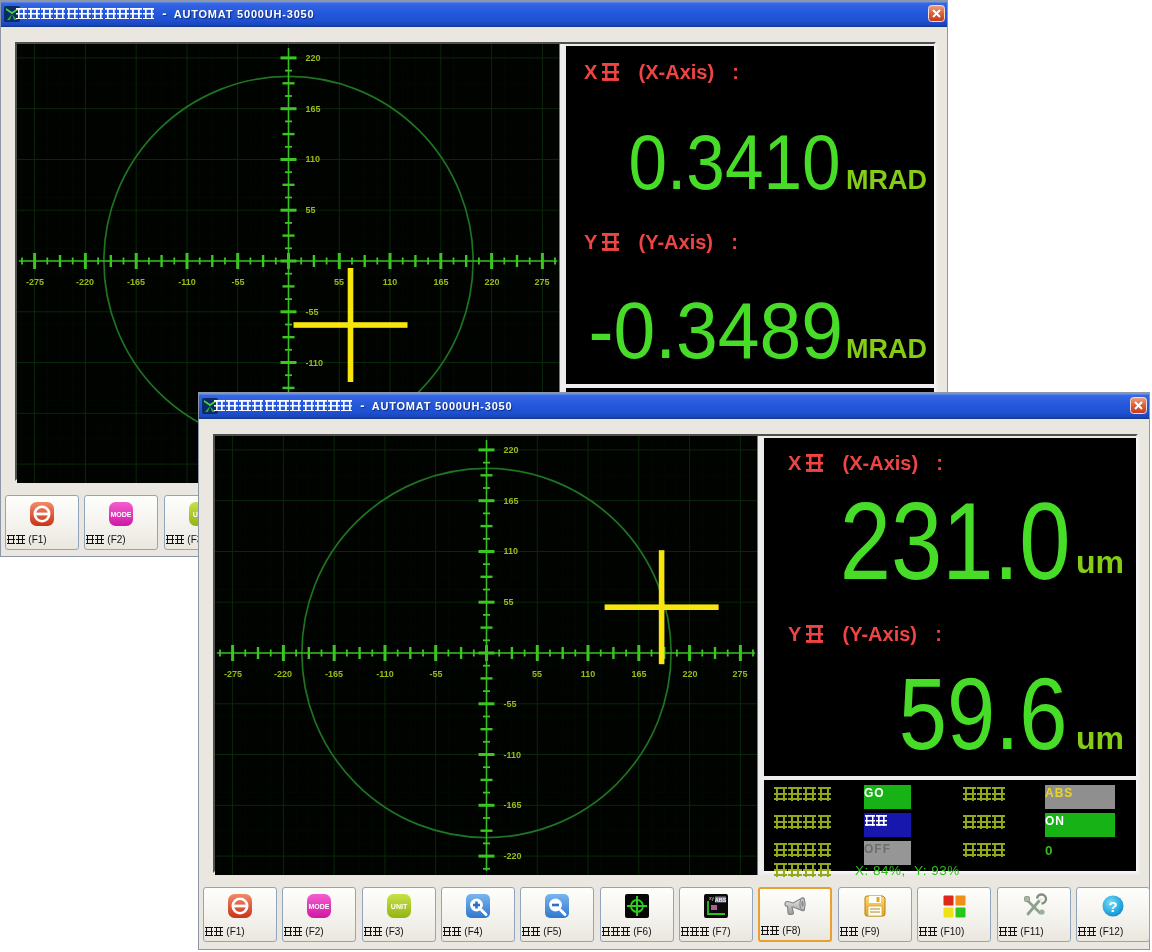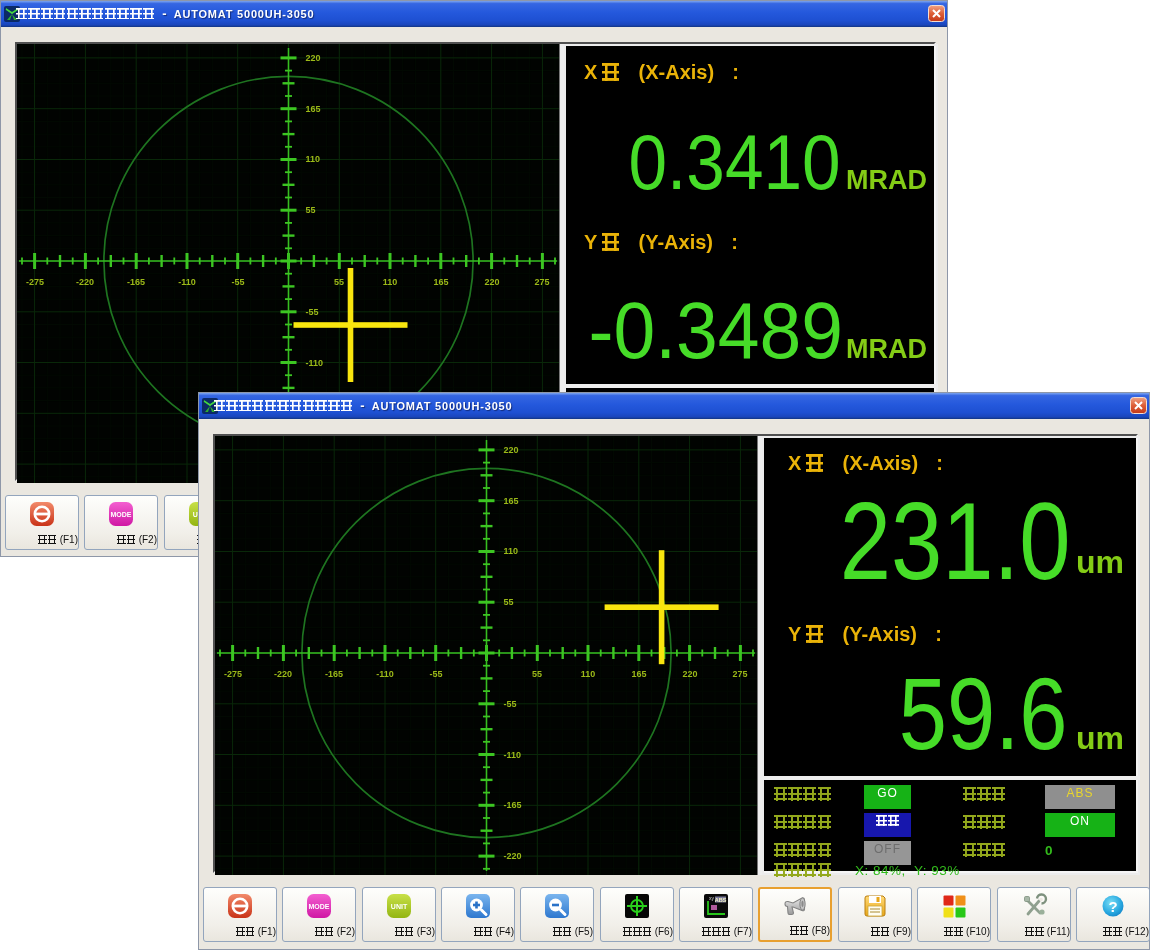--- a/index.html
+++ b/index.html
@@ -4,31 +4,31 @@
 html,body{width:1152px;height:952px;overflow:hidden;background:#fff;font-family:"Liberation Sans",sans-serif}
 svg text{font-family:"Liberation Sans",sans-serif}
 .win{position:absolute;background:#eae7e0;border:1px solid #8e97a8}
 .tbar{position:absolute;left:0;top:0;right:0;height:26px;background:linear-gradient(180deg,#7ca4f0 0%,#3566e2 10%,#2458dc 45%,#1e50d2 75%,#1a46bc 92%,#123583 100%);}
 .ticon{position:absolute;left:3px;top:5px}
 .ttxt{position:absolute;left:14px;top:5px;color:#fff;font-size:13px;font-weight:bold;white-space:nowrap;text-shadow:1px 1px 1px rgba(0,0,30,0.5)}
 .teng{font-size:11px;letter-spacing:0.8px}
 .tclose{position:absolute;right:2px;top:4px}
 .blk{position:absolute;background:#000;border-top:2px solid #505050;border-left:2px solid #505050;border-right:2px solid #f5f5f5;border-bottom:2px solid #f5f5f5}
 .g{display:inline-block;width:.88em;height:.9em;margin:0 .05em;vertical-align:-0.1em;background-image:linear-gradient(currentColor,currentColor),linear-gradient(currentColor,currentColor),linear-gradient(currentColor,currentColor),linear-gradient(currentColor,currentColor),linear-gradient(currentColor,currentColor);background-repeat:no-repeat;background-size:100% 16%,100% 14%,100% 16%,15% 100%,15% 100%;background-position:0 0,0 50%,0 100%,20% 0,80% 0}
-.xlab{position:absolute;color:#eab308;font-size:20px;font-weight:bold;letter-spacing:3.5px;white-space:nowrap}
+.xlab{position:absolute;color:#ef4444;font-size:20px;font-weight:bold;letter-spacing:3.5px;white-space:nowrap}
 .par{letter-spacing:0}
 .val{position:absolute;color:#46dc28;line-height:1;transform-origin:100% 0;white-space:nowrap}
 .unit{position:absolute;color:#84cc16;font-weight:bold;line-height:1}
 .srow{position:absolute;color:#93a81c;font-size:15px;font-weight:bold;white-space:nowrap;letter-spacing:3px}
-.bdg{display:inline-block;width:47px;height:24px;font-size:12px;font-weight:normal;text-align:center;line-height:16px;vertical-align:top;letter-spacing:1px}
+.bdg{display:inline-block;width:47px;height:24px;font-size:12px;font-weight:bold;line-height:16px;vertical-align:top;letter-spacing:1px}
 .bdg2{width:70px}
 .gv{color:#33bb1c;font-size:13.5px;letter-spacing:0.5px}
 .btn{position:absolute;width:74px;height:55px;background:linear-gradient(180deg,#fefefc,#f1efe9 70%,#e9e6de);border:1px solid #93a5bd;border-radius:3px}
 .bic{position:absolute;left:0;right:0;top:4px;text-align:center}
-.blb{position:absolute;left:0;right:0;bottom:4px;text-align:right;font-size:10px;color:#111;white-space:nowrap}
+.blb{position:absolute;left:0;right:0;bottom:4px;text-align:left;font-size:10px;color:#111;white-space:nowrap}
 </style></head><body>
 <div class="win" style="left:0px;top:0px;width:948px;height:557px">
     <div class="tbar">
       <svg class="ticon" width="16" height="16">
         <rect width="16" height="16" rx="2" fill="#0b2a66"></rect>
         <path d="M8 8 L2 4 L2 2 L8 6 Z M8 8 L14 4 L14 2 L8 6 Z M8 8 L3 14 L6 14 Z M8 8 L13 14 L10 14 Z" fill="#2fae2f"></path>
         <path d="M2 3 L8 7 L14 3" stroke="#45d545" stroke-width="1.5" fill="none"></path>
       </svg>
       <span class="ttxt"><i class="g gt"></i><i class="g gt"></i><i class="g gt"></i><i class="g gt"></i><i class="g gt"></i><i class="g gt"></i><i class="g gt"></i><i class="g gt"></i><i class="g gt"></i><i class="g gt"></i><i class="g gt"></i>&nbsp;&nbsp;-&nbsp; <span class="teng">AUTOMAT 5000UH-3050</span></span>
       <svg class="tclose" width="17" height="17">

